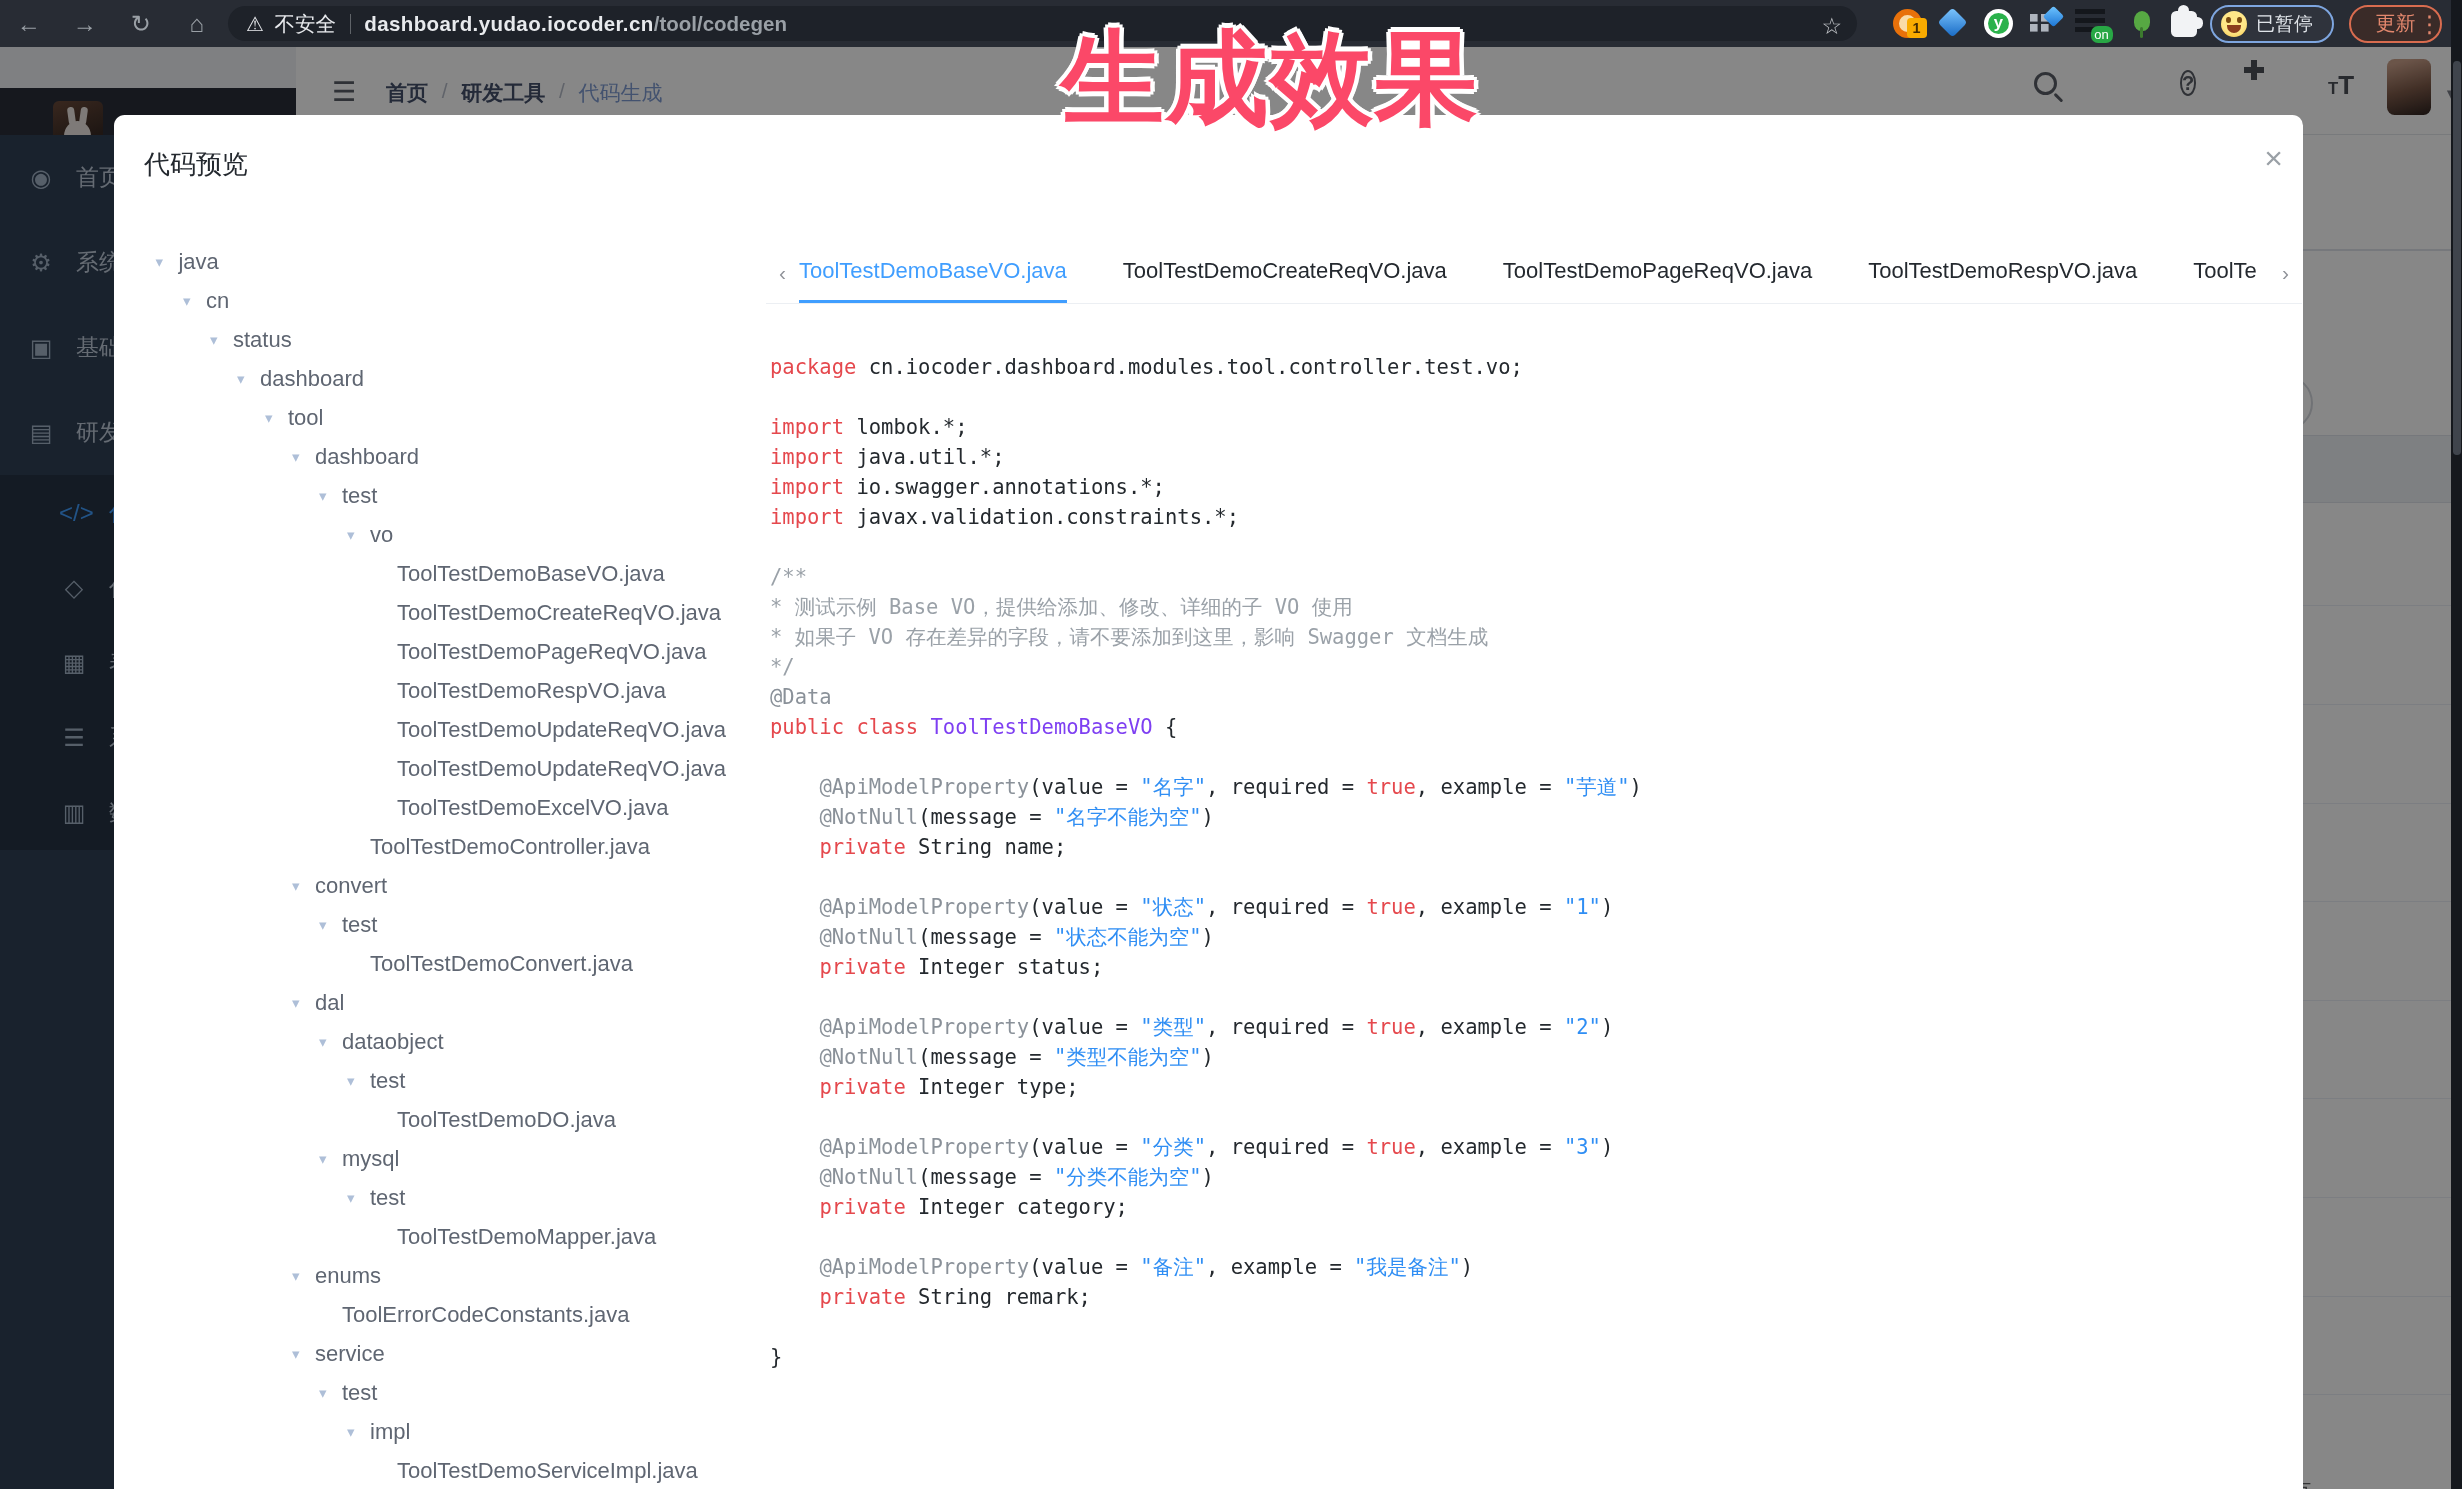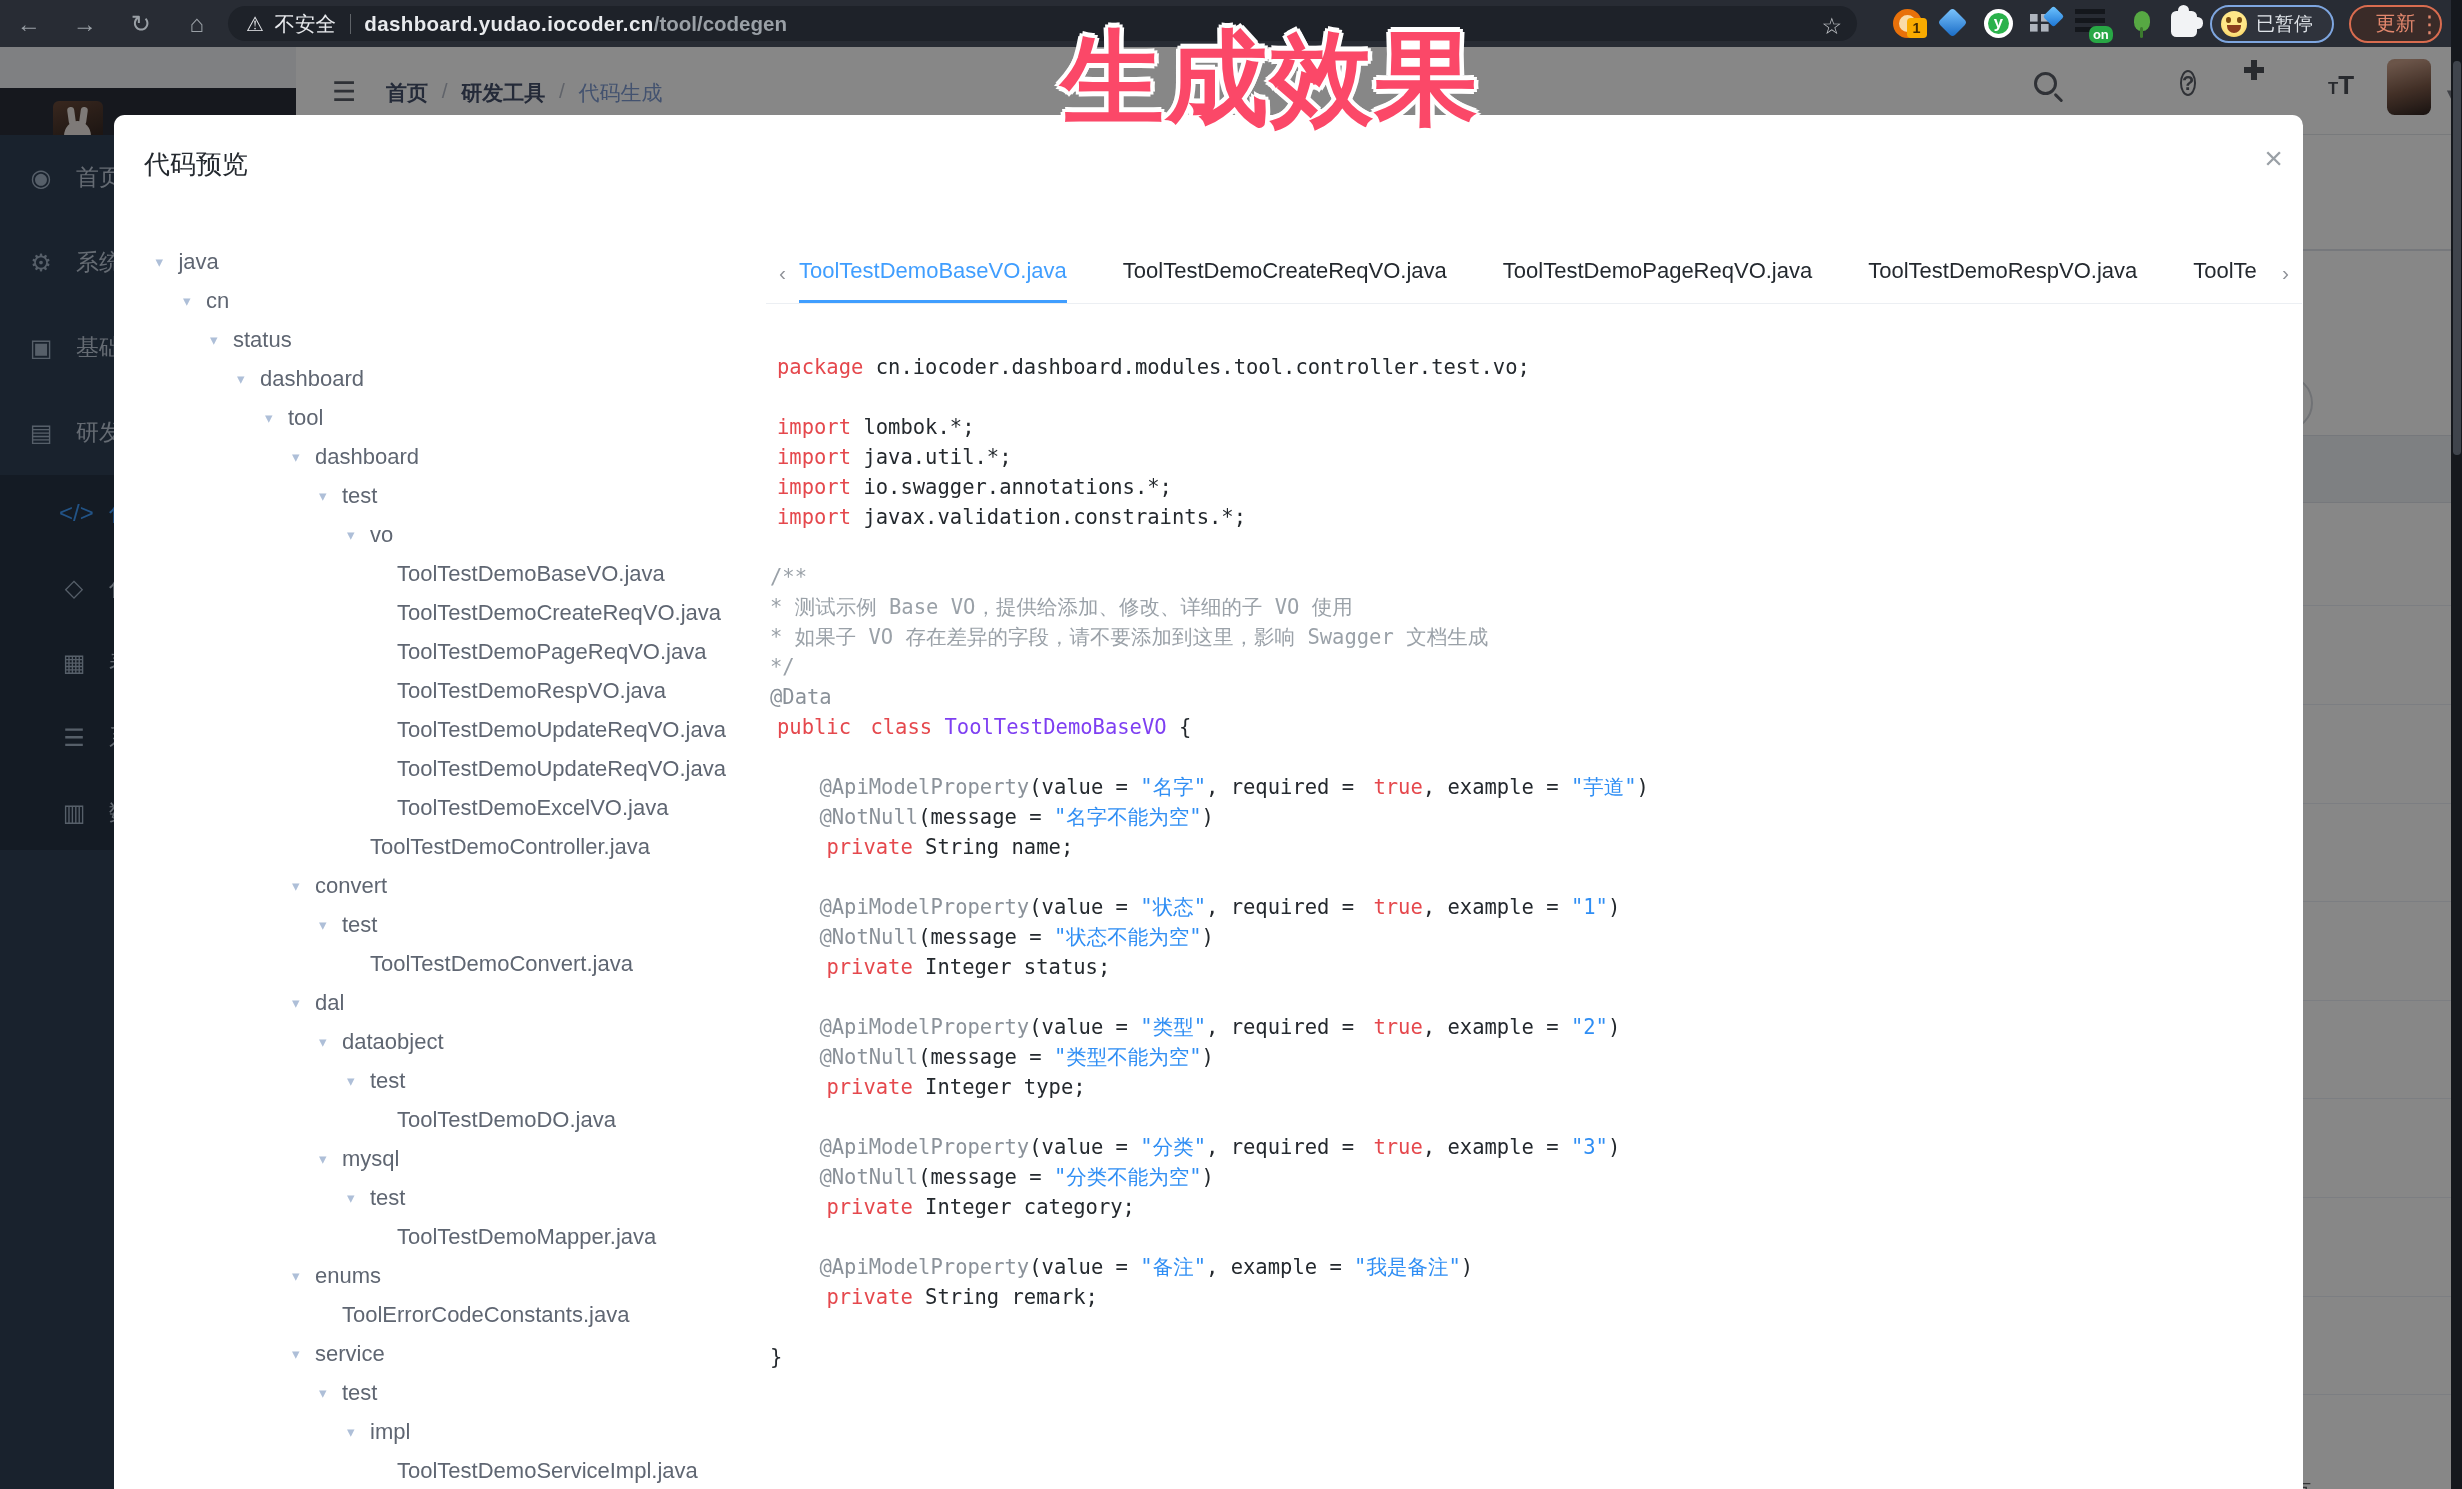--- a/index.html
+++ b/index.html
@@ -25,21 +25,21 @@
   .ext-y { left:1984px; background:#fff; border-radius:50%; }
   .ext-y i { position:absolute; left:3.8px; top:3.8px; width:21px; height:21px; background:#2bb24c; border-radius:50%; color:#fff; font-style:normal; font-weight:bold; font-size:16.7px; text-align:center; line-height:20px; }
   .ext-grid { left:2030px; background:
       linear-gradient(#aeb4bd,#aeb4bd) 0 0/7.6px 7.6px no-repeat,
       linear-gradient(#aeb4bd,#aeb4bd) 10.6px 0/7.6px 7.6px no-repeat,
       linear-gradient(#aeb4bd,#aeb4bd) 0 10.6px/7.6px 7.6px no-repeat,
       linear-gradient(#aeb4bd,#aeb4bd) 10.6px 10.6px/7.6px 7.6px no-repeat; width:20px; height:20px; top:13.7px; }
   .ext-grid i { position:absolute; right:-10.6px; top:-4.6px; width:15px; height:15px; background:linear-gradient(135deg,#6fc5ff,#1b74d4); transform:rotate(45deg); border-radius:2.3px; }
   .ext-list { left:2075px; width:30px; height:23px; top:9px;
       background:repeating-linear-gradient(#14171c 0 4.6px, transparent 4.6px 9px); }
-  .badge-on { position:absolute; right:-7.6px; bottom:-10.6px; background:#28a745; color:#fff; font-size:13px; font-weight:bold; padding:0.8px 3.8px; border-radius:7px; }
+  .badge-on { position:absolute; right:-7.6px; bottom:-10.6px; background:#28a745; color:#fff; font-size:13px; font-weight:normal; padding:0.8px 3.8px; border-radius:7px; }
   .ext-plant { left:2129px; width:26px; height:29px; top:9px; }
   .ext-plant i { position:absolute; left:4.6px; top:1.5px; width:16.7px; height:20px; background:#57a843; border-radius:50% 50% 45% 45%; }
   .ext-plant b { position:absolute; left:10.6px; bottom:0; width:3.8px; height:10.6px; background:#3c7a2e; border-radius:1.5px; }
   .ext-puzzle { left:2171px; width:26px; height:26px; top:10.6px; background:#f2f3f5; border-radius:5.3px; }
   .ext-puzzle i { position:absolute; left:6.8px; top:-6px; width:11.4px; height:11.4px; background:#f2f3f5; border-radius:50%; }
   .ext-puzzle b { position:absolute; right:-6px; top:6.8px; width:11.4px; height:11.4px; background:#f2f3f5; border-radius:50%; }
   .profile-pill { position:absolute; left:2210px; top:4.6px; height:38px; width:124px; border-radius:19px; background:#2f333c; border:2.3px solid #7ea6e0; display:flex; align-items:center; padding:2px 9px; gap:9px; }
   .emoji-face { width:26px; height:26px; background:radial-gradient(circle at 50% 38%, #ffe789 55%, #f6c445 100%); border-radius:50%; position:relative; flex:none; }
   .emoji-face i { position:absolute; left:5.3px; top:6.8px; width:4.6px; height:6px; background:#7a4b12; border-radius:50%; }
   .emoji-face b { position:absolute; right:5.3px; top:6.8px; width:4.6px; height:6px; background:#7a4b12; border-radius:50%; }
@@ -116,21 +116,21 @@
   .tree-row { height:39px; display:flex; align-items:center; font-size:22px; color:#5f6672; white-space:nowrap; cursor:pointer; }
   .tree-caret { width:23px; font-size:15px; color:#aebfd8; flex:none; }
 
   .tabs-wrap { position:absolute; left:652px; top:127px; width:1536px; height:62px; border-bottom:1.5px solid #eceff3; display:flex; align-items:center; }
   .tab-arrow { width:33px; font-size:21px; color:#909399; flex:none; text-align:center; cursor:pointer; }
   .tabs { display:flex; gap:56px; height:100%; align-items:stretch; overflow:hidden; flex:1; }
   .tab { display:flex; align-items:center; font-size:22px; color:#24292f; font-weight:500; white-space:nowrap; cursor:pointer; border-bottom:3px solid transparent; }
   .tab.active { color:#409eff; border-bottom-color:#409eff; }
 
   .code { position:absolute; left:656px; top:237px; width:1510px; font-family:"DejaVu Sans Mono","Liberation Mono",monospace; font-size:20.5px; line-height:30px; white-space:pre; color:#24292e; }
-  .tok-k { color:#e5484d;margin-left:7px; }
+  .tok-k { color:#e5484d; }
   .tok-ann { color:#8a9199; }
   .tok-cls { color:#7e3ff2; }
   .tok-str { color:#2f8ef4; }
   .tok-cm { color:#9aa1a8; }
   .tok-pl { color:#24292e; }
 
   
   .annotation { position:absolute; left:1061px; top:10.6px; z-index:40; font-size:103px; font-weight:bold; color:#fb4868; letter-spacing:1.5px; white-space:nowrap;
     text-shadow: -4.6px 0 0 #fff, 4.6px 0 0 #fff, 0 -4.6px 0 #fff, 0 4.6px 0 #fff, -3px -3px 0 #fff, 3px -3px 0 #fff, -3px 3px 0 #fff, 3px 3px 0 #fff; }
 </style>

